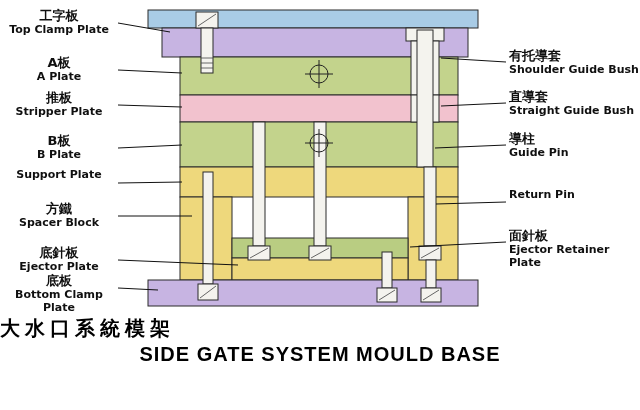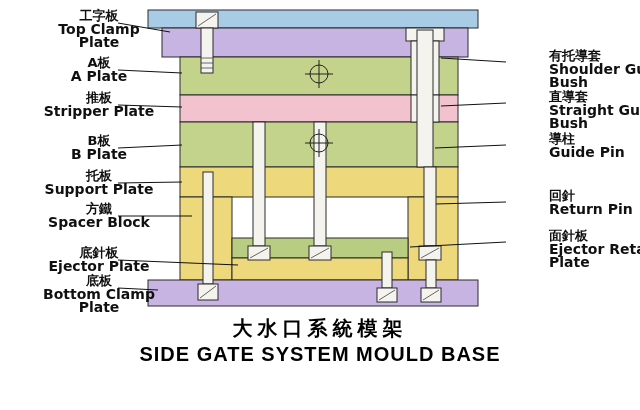--- a/index.html
+++ b/index.html
@@ -8,28 +8,28 @@
     font-family:"DejaVu Sans", sans-serif; overflow:hidden;
   }
   svg.drawing { position:absolute; left:0; top:0; }
   .plate  { stroke:#2b2b2b; stroke-width:1; }
   .metal  { fill:#f4f3ee; stroke:#2b2b2b; stroke-width:1; }
   .hatch  { stroke:#555555; stroke-width:0.9; }
   .cmark  { stroke:#222222; stroke-width:1; fill:none; }
   .leader { stroke:#111111; stroke-width:1; }
   .thread { stroke:#444444; stroke-width:0.8; }
 
-  .lbl { position:absolute; font-weight:bold; color:#101010;padding-left:40px; }
+  .lbl { position:absolute; font-weight:bold; color:#101010; }
   .lbl .zh { font-size:13px; line-height:15px; }
-  .lbl .en { font-size:14px; line-height:13px; }
+  .lbl .en { font-size:11px; line-height:13px; }
   .lbl-left  { left:0;   width:118px; text-align:center; }
   .lbl-right { left:509px; width:131px; text-align:left; }
 
   .title-zh {
-    position:absolute; left:0; right:0; top:315px; text-align:center;
+    position:absolute; left:0; right:0; top:315px; text-align:left;
     font-size:20px; font-weight:bold; letter-spacing:5px; color:#000;
     font-family:"DejaVu Sans", sans-serif;
   }
   .title-en {
     position:absolute; left:0; right:0; top:343px; text-align:center;
     font-size:20px; font-weight:bold; letter-spacing:1px; color:#000;
     font-family:"Liberation Sans", sans-serif;
   }
 </style>
 </head>
@@ -136,21 +136,20 @@
   </div>
   <div class="lbl lbl-left" style="top:90px">
     <div class="zh">推板</div>
     <div class="en">Stripper Plate</div>
   </div>
   <div class="lbl lbl-left" style="top:133px">
     <div class="zh">B板</div>
     <div class="en">B Plate</div>
   </div>
   <div class="lbl lbl-left" style="top:168px">
-    <div class="zh">托板</div>
     <div class="en">Support Plate</div>
   </div>
   <div class="lbl lbl-left" style="top:201px">
     <div class="zh">方鐵</div>
     <div class="en">Spacer Block</div>
   </div>
   <div class="lbl lbl-left" style="top:273px">
     <div class="zh">底板</div>
     <div class="en">Bottom Clamp Plate</div>
   </div>
@@ -165,21 +164,20 @@
   </div>
   <div class="lbl lbl-right" style="top:131px">
     <div class="zh">導柱</div>
     <div class="en">Guide Pin</div>
   </div>
   <div class="lbl lbl-right" style="top:89px">
     <div class="zh">直導套</div>
     <div class="en">Straight Guide Bush</div>
   </div>
   <div class="lbl lbl-right" style="top:188px">
-    <div class="zh">回針</div>
     <div class="en">Return Pin</div>
   </div>
   <div class="lbl lbl-right" style="top:228px">
     <div class="zh">面針板</div>
     <div class="en">Ejector Retainer Plate</div>
   </div>
 
   <div class="title-zh">大水口系統模架</div>
   <div class="title-en">SIDE GATE SYSTEM MOULD BASE</div>
 

